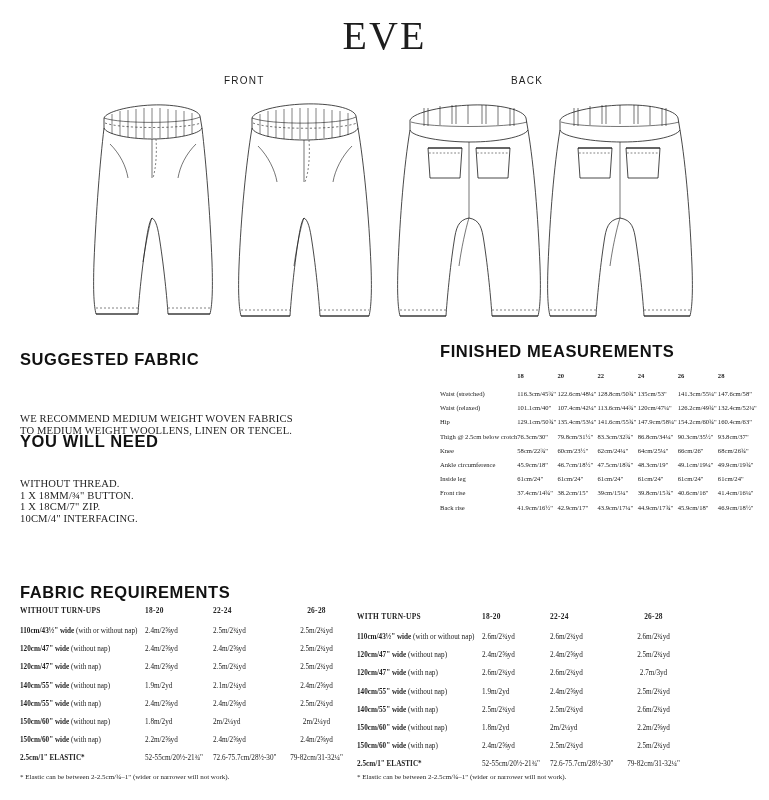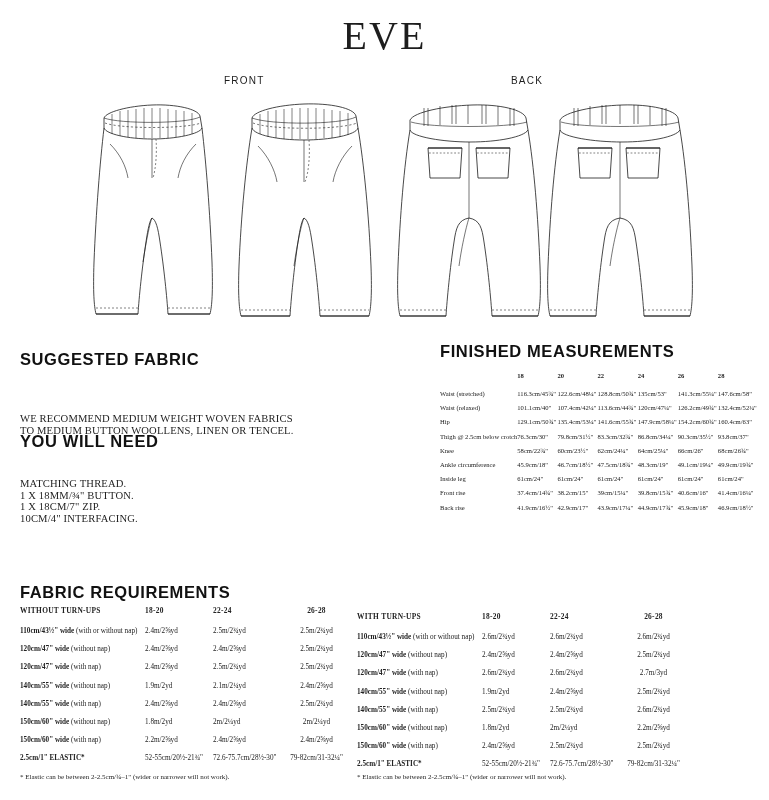--- a/index.html
+++ b/index.html
@@ -234,26 +234,26 @@
           <path d="M644 224 L690 224"></path>
         <path d="M550 218 L596 218" stroke-dasharray="2 2" stroke-width="0.55"></path>
         <path d="M644 218 L690 218" stroke-dasharray="2 2" stroke-width="0.55"></path>
       </g>
     </svg>
   </div>
 
   <div class="sec-h" id="h-fabric">SUGGESTED FABRIC</div>
   <div class="para" id="p-fabric">
     <div>WE RECOMMEND MEDIUM WEIGHT WOVEN FABRICS</div>
-    <div>TO MEDIUM BUTTON WOOLLENS, LINEN OR TENCEL.</div>
+    <div>TO MEDIUM WEIGHT WOOLLENS, LINEN OR TENCEL.</div>
   </div>
 
   <div class="sec-h" id="h-need">YOU WILL NEED</div>
   <div class="para" id="p-need">
-    <div>MATCHING THREAD.</div>
+    <div>WITHOUT THREAD.</div>
     <div>1 X 18MM/¾" BUTTON.</div>
     <div>1 X 18CM/7" ZIP.</div>
     <div>10CM/4" INTERFACING.</div>
   </div>
 
   <div class="sec-h" id="h-meas">FINISHED MEASUREMENTS</div>
   <table id="meas-table">
     <thead>
       <tr>
         <th class="rowlabel"></th>

